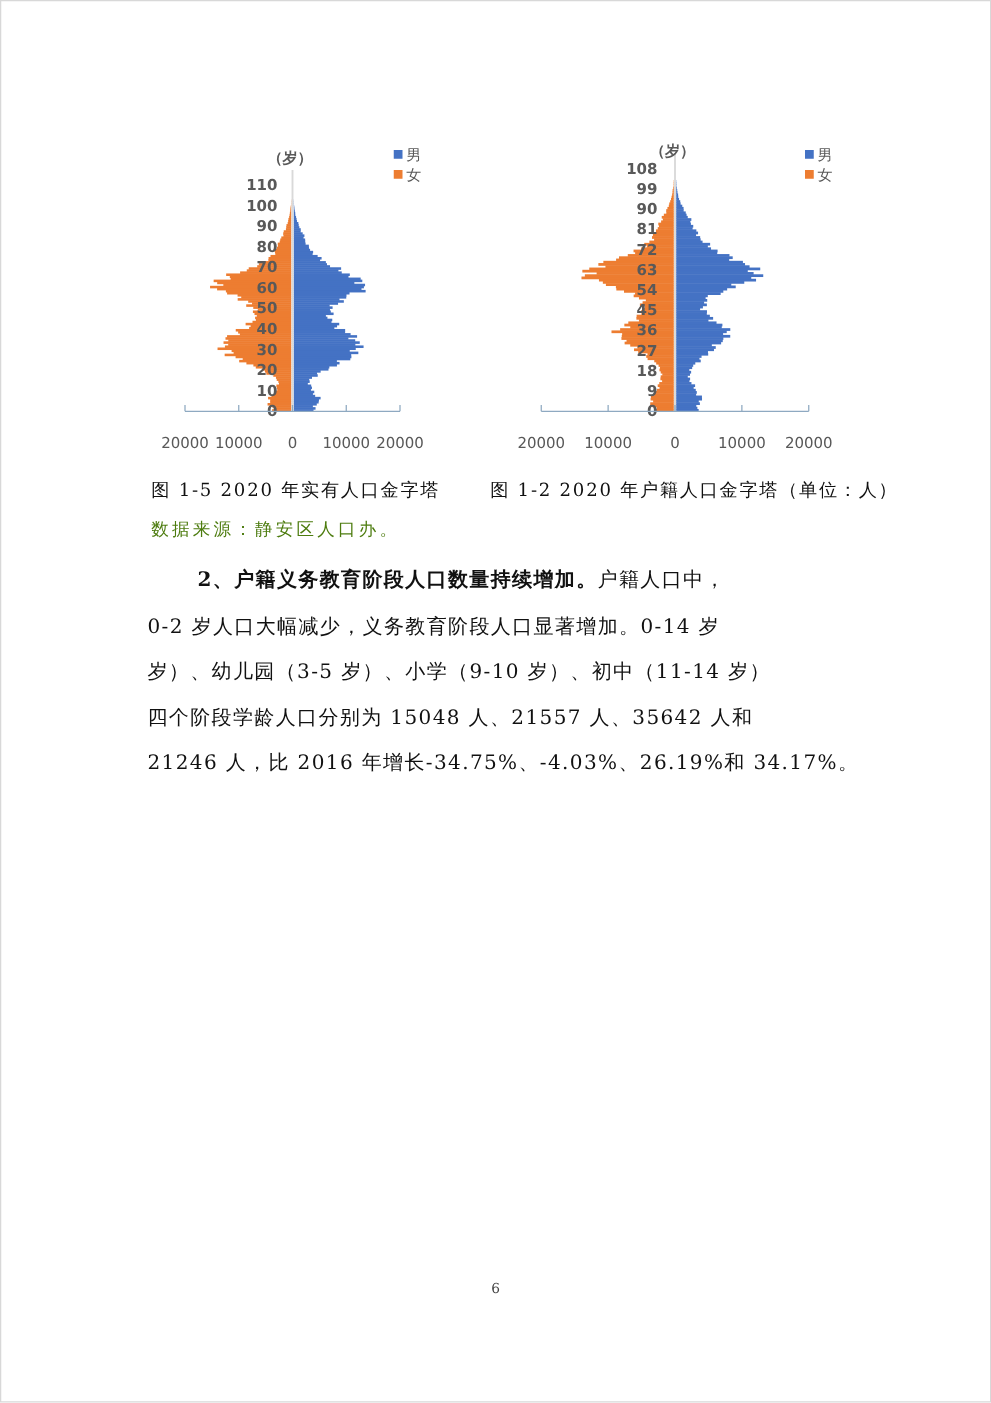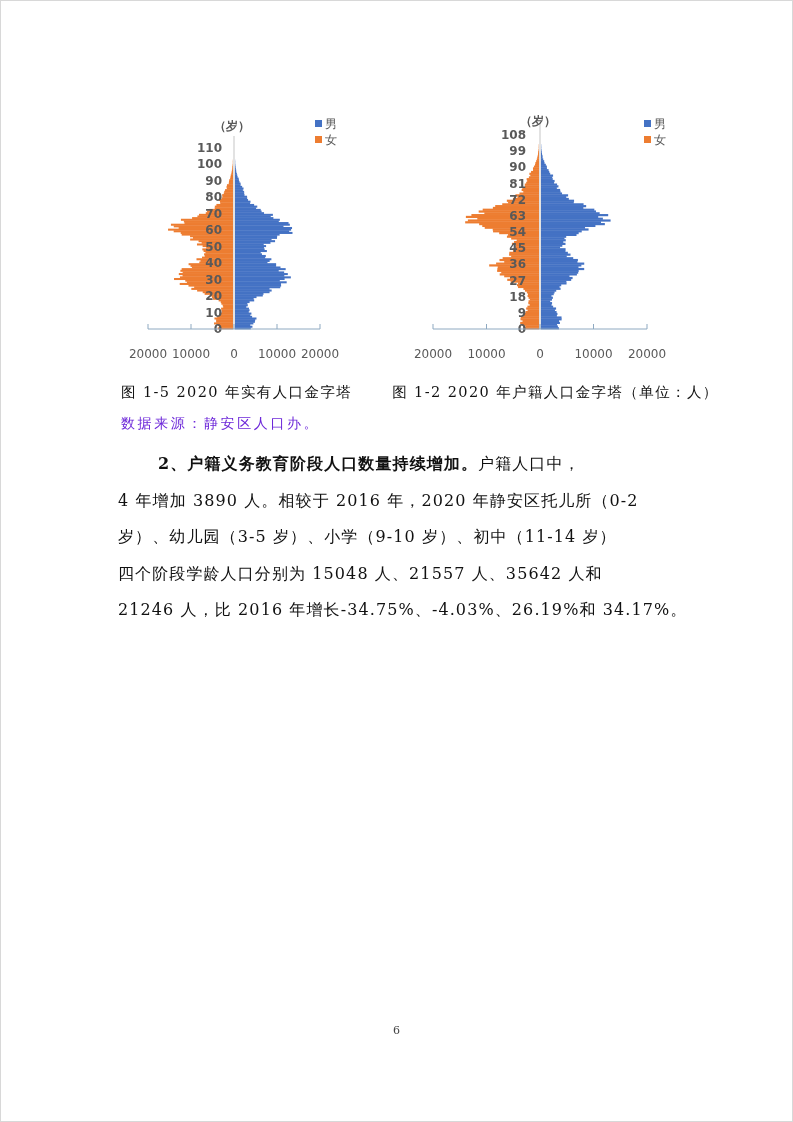--- a/index.html
+++ b/index.html
@@ -16,21 +16,21 @@
   .chart svg { display: block; overflow: visible; }
   .axis-text { font-family: "DejaVu Sans", "Liberation Sans", sans-serif; font-size: 12px; fill: #595959; }
   .age-text { font-family: "DejaVu Sans", "Liberation Sans", sans-serif; font-size: 12px; font-weight: bold; fill: #595959; }
   .legend-text { font-family: "DejaVu Sans", "Liberation Sans", sans-serif; font-size: 12px; fill: #595959; }
   .caption {
     position: absolute; left: 121px; top: 383px; font-size: 14.5px; letter-spacing: 1.4px;
     white-space: nowrap;
   }
   .caption span + span { margin-left: 40px; }
   .source {
-    position: absolute; left: 121px; top: 415px; font-size: 14px; letter-spacing: 2.6px; color: #6d28d9;
+    position: absolute; left: 121px; top: 415px; font-size: 14px; letter-spacing: 2.6px; color: #4d7c0f;
   }
   .body-text {
     position: absolute; left: 118px; top: 446px; width: 560px;
     font-size: 16px; line-height: 36.6px; letter-spacing: 1.1px; text-align: justify;
   }
   .line { display: block; white-space: nowrap; }
   .indent { padding-left: 40px; }
   .bold { font-weight: bold; font-family: "DejaVu Serif", "Liberation Serif", serif; }
   .page-number {
     position: absolute; left: 393px; top: 1024px; font-size: 11px; color: #444;
@@ -538,19 +538,19 @@
     </svg>
 </div>
 
 <div class="caption">
   <span>图 1-5 2020 年实有人口金字塔</span><span>图 1-2 2020 年户籍人口金字塔（单位：人）</span>
 </div>
 <div class="source">数据来源：静安区人口办。</div>
 
 <div class="body-text">
   <span class="line indent"><span class="bold">2、户籍义务教育阶段人口数量持续增加。</span><span>户籍人口中，</span></span>
-  <span class="line">4 年增加 3890 人。相较于 2016 年，2020 年静安区托儿所（0-2</span>
+  <span class="line">0-2 岁人口大幅减少，义务教育阶段人口显著增加。0-14 岁</span>
   <span class="line">岁）、幼儿园（3-5 岁）、小学（9-10 岁）、初中（11-14 岁）</span>
   <span class="line">四个阶段学龄人口分别为 15048 人、21557 人、35642 人和</span>
   <span class="line">21246 人，比 2016 年增长-34.75%、-4.03%、26.19%和 34.17%。</span>
 </div>
 
 <div class="page-number">6</div>
 
 </body></html>

